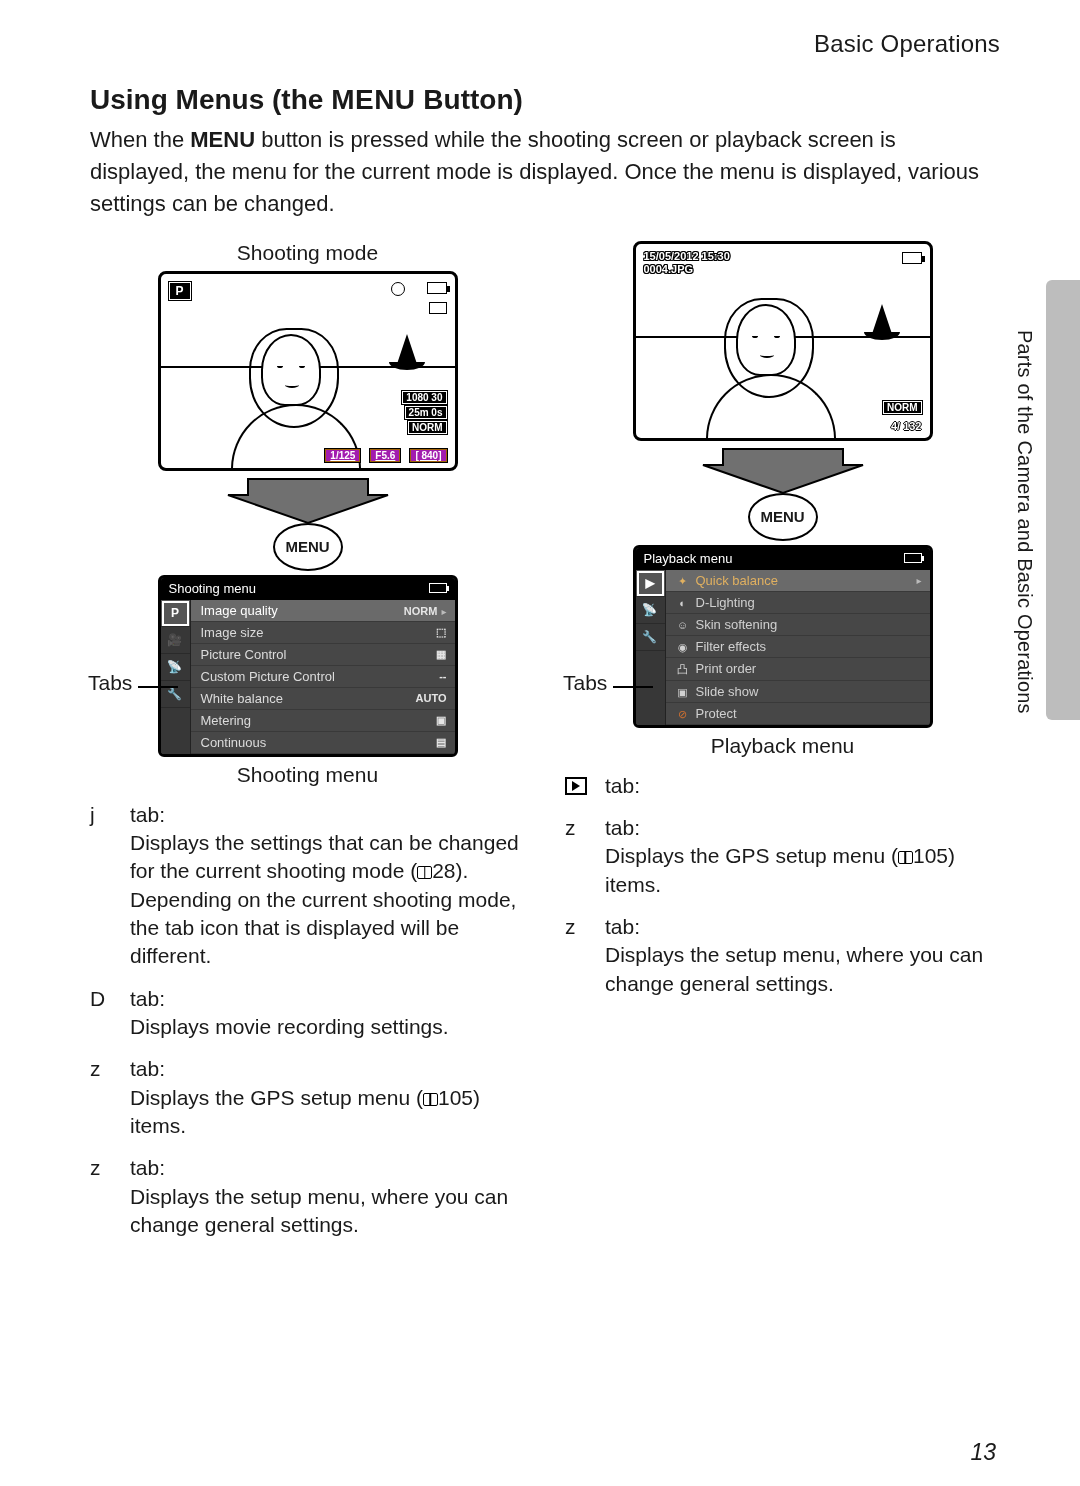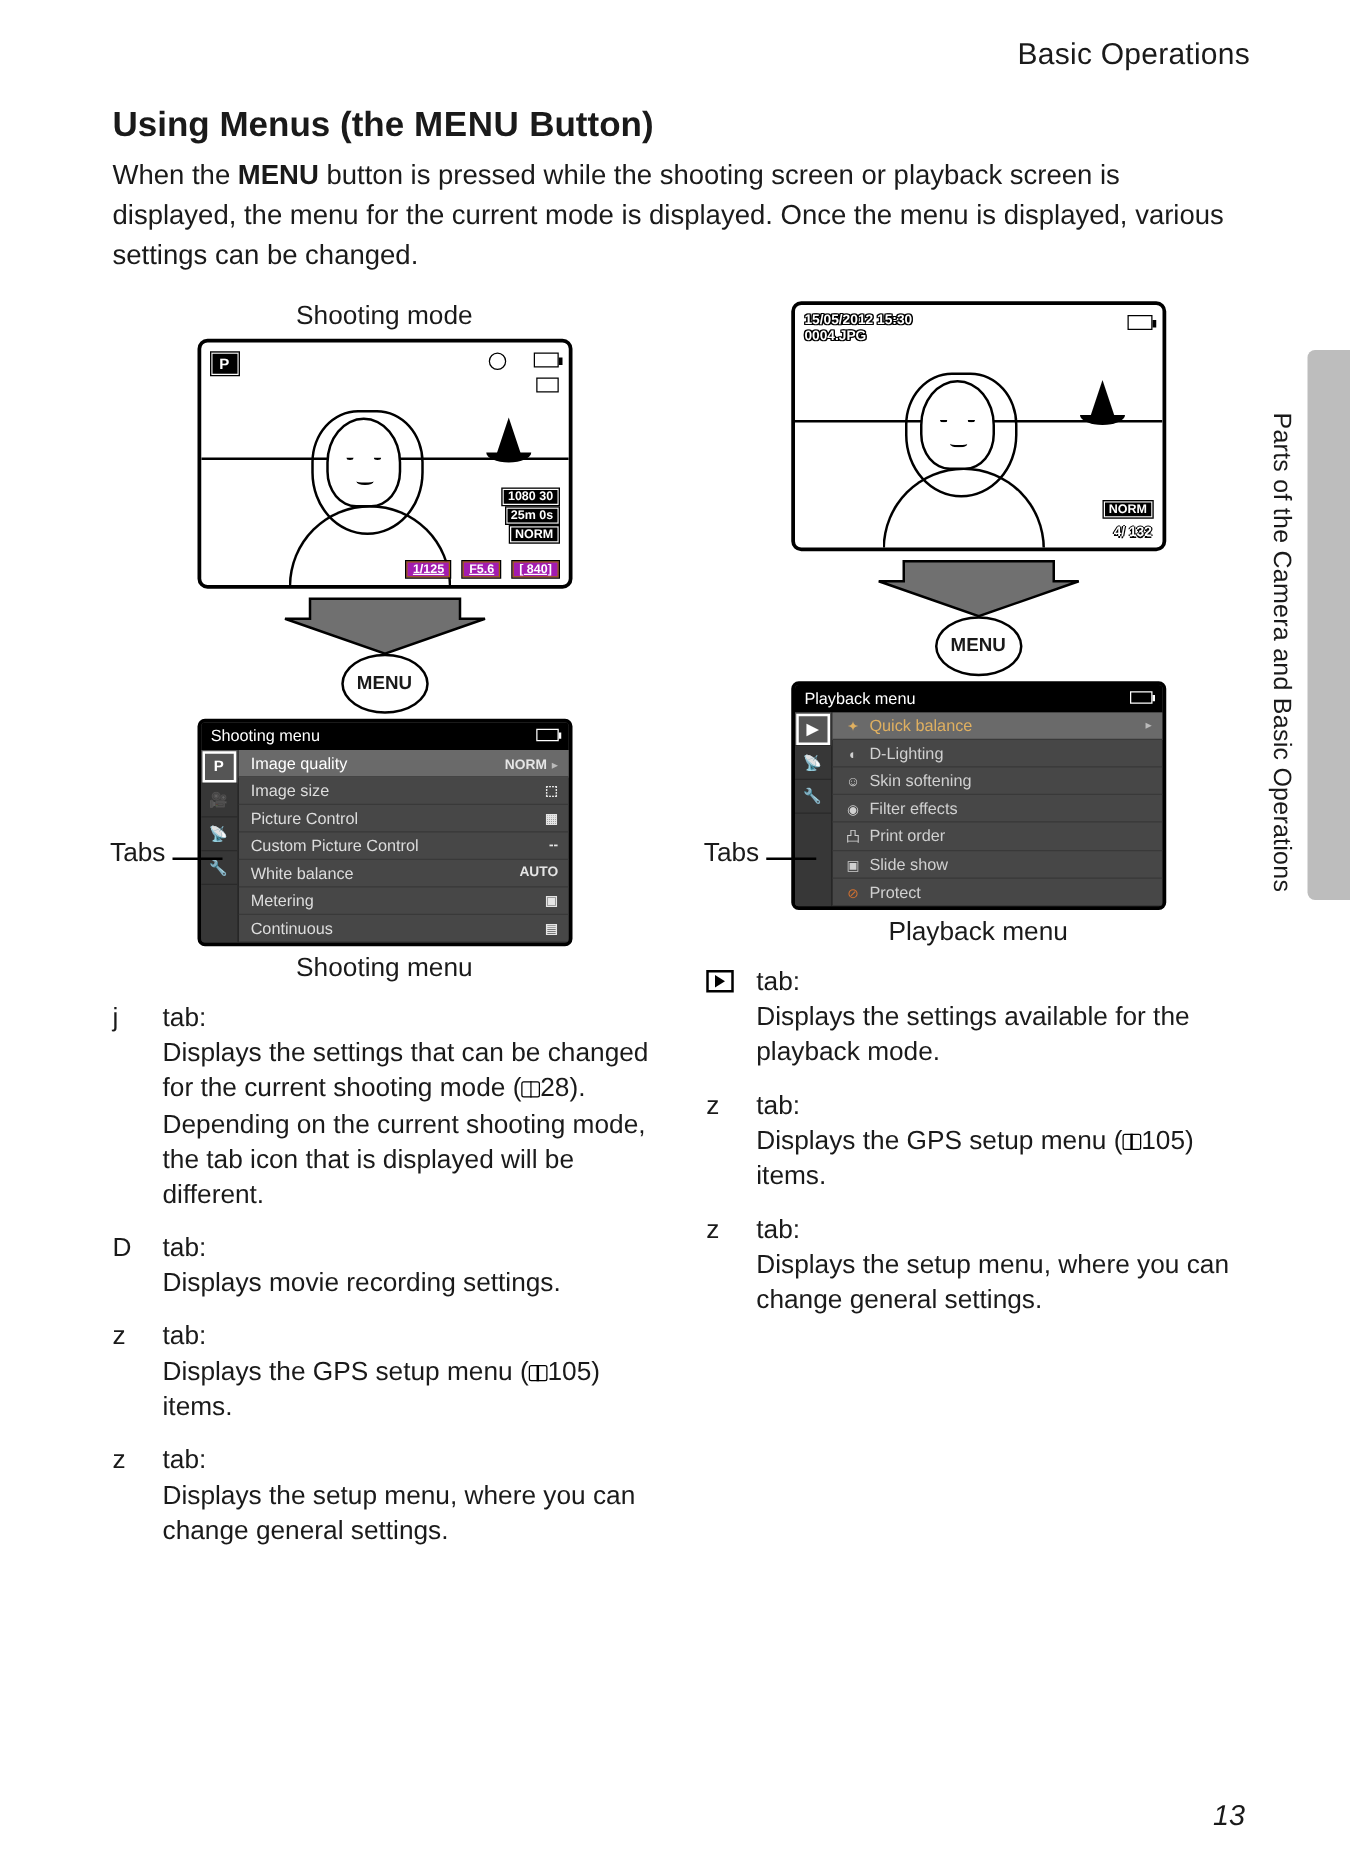--- a/index.html
+++ b/index.html
@@ -324,21 +324,21 @@
         </div>
       </div>
       <div class="menu-sublabel">Playback menu</div>
     </div>
     <div class="tabs-label" style="top:430px; left:-2px;">Tabs</div>
     <div class="tabline" style="top:445px; left:48px; width:40px;"></div>
 
     <div class="desc">
       <div class="desc-item">
         <div class="sym"><span class="play-icon"></span></div>
-        <div class="txt"><span class="tlabel">tab:</span><br><span>Displays the settings available for the playback mode.</span></div>
+        <div class="txt"><span class="tlabel">tab:</span><br></div>
       </div>
       <div class="desc-item">
         <div class="sym">z</div>
         <div class="txt"><span class="tlabel">tab:</span><br><span>Displays the GPS setup menu (</span><span class="bookref"></span><span>105</span><span>) items.</span></div>
       </div>
       <div class="desc-item">
         <div class="sym">z</div>
         <div class="txt"><span class="tlabel">tab:</span><br><span>Displays the setup menu, where you can change general settings.</span></div>
       </div>
     </div>

